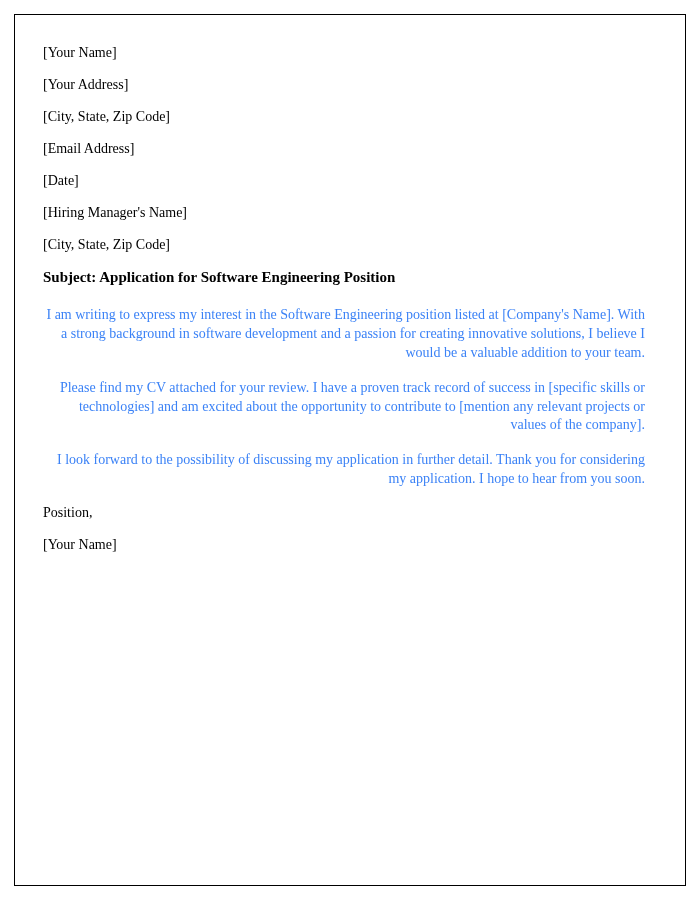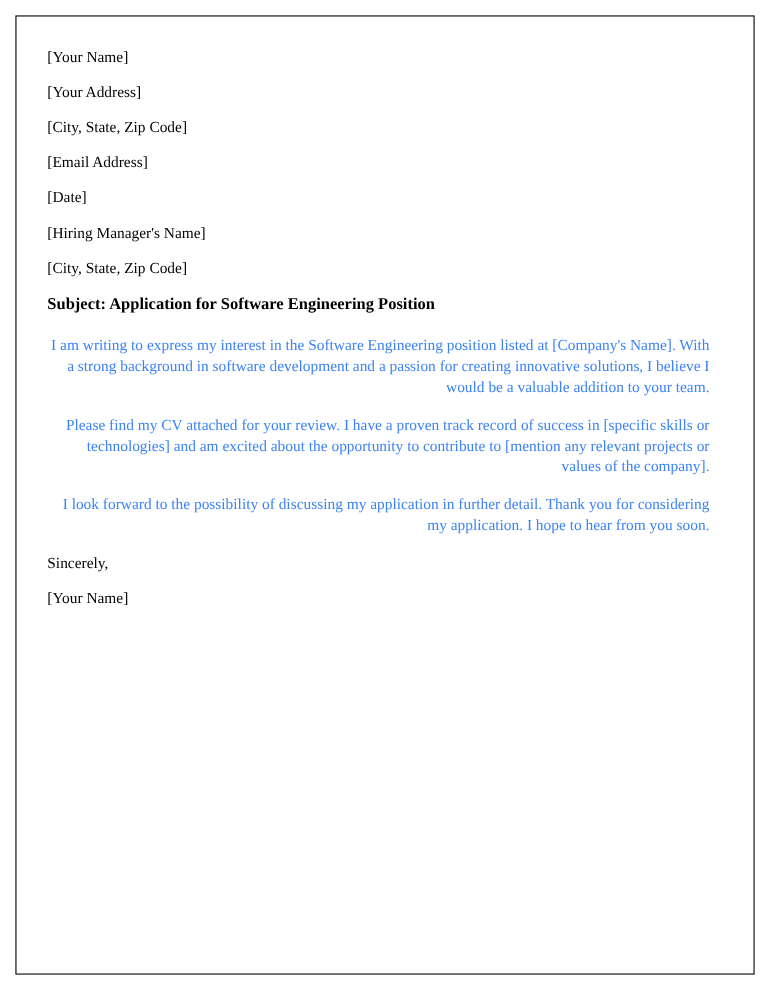--- a/index.html
+++ b/index.html
@@ -65,17 +65,17 @@
   <div class="header-line">[Hiring Manager's Name]</div>
   <div class="header-line">[City, State, Zip Code]</div>
 
   <h2 class="subject">Subject: Application for Software Engineering Position</h2>
 
 
   <div class="body-paragraph">I am writing to express my interest in the Software Engineering position listed at [Company's Name]. With a strong background in software development and a passion for creating innovative solutions, I believe I would be a valuable addition to your team.</div>
   <div class="body-paragraph">Please find my CV attached for your review. I have a proven track record of success in [specific skills or technologies] and am excited about the opportunity to contribute to [mention any relevant projects or values of the company].</div>
   <div class="body-paragraph">I look forward to the possibility of discussing my application in further detail. Thank you for considering my application. I hope to hear from you soon.</div>
 
-  <div class="closing">Sincerely,</div>
+  <div class="closing">Position,</div>
 
   <div class="signature">[Your Name]</div>
 
 </div>
 
 </body></html>

